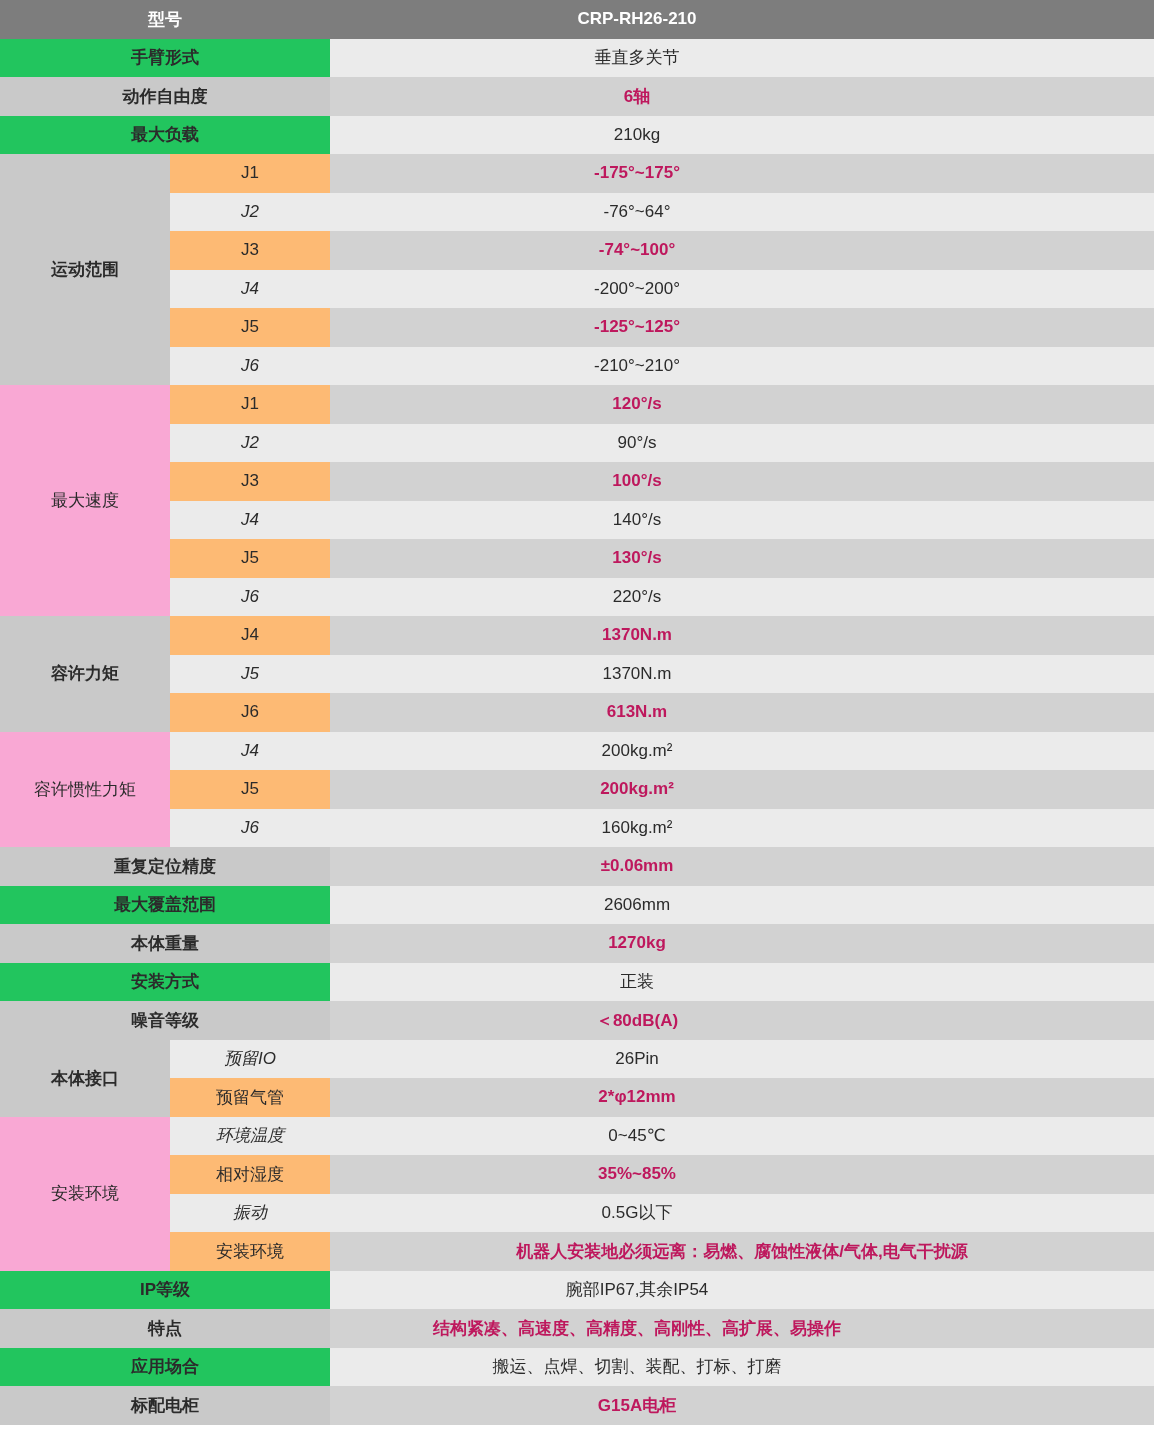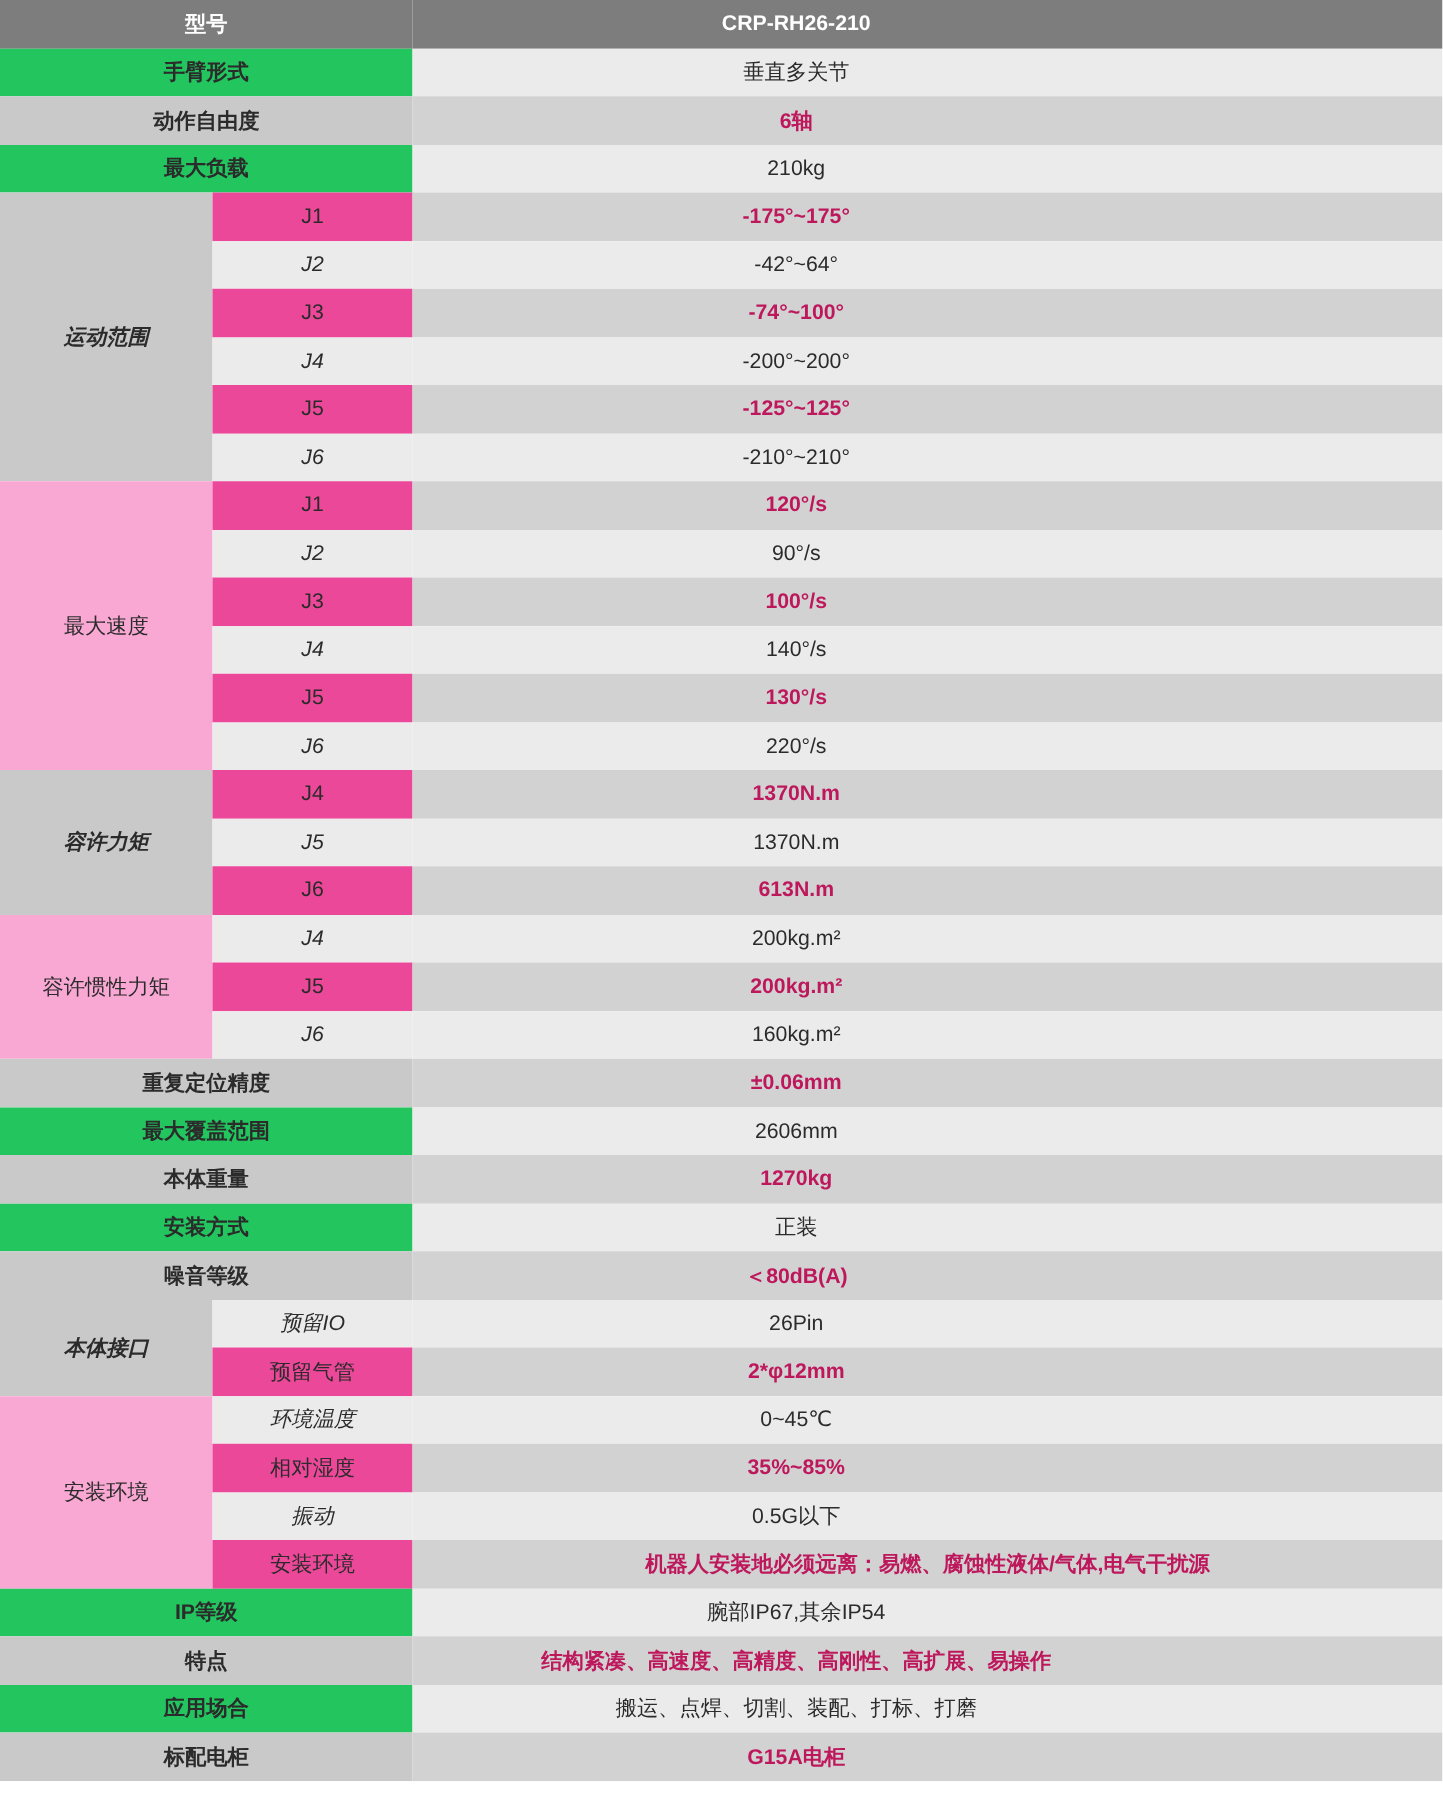--- a/index.html
+++ b/index.html
@@ -45,31 +45,30 @@
     color: #2b2b2b;
     font-weight: bold;
     font-size: 17px;
   }
   
   .grp-dark {
     background: #c9c9c9;
     color: #2b2b2b;
     font-weight: bold;
     font-size: 17px;
-    font-style: italic;
   }
   .grp-light {
     background: #f9a8d4;
     color: #2b2b2b;
     font-weight: normal;
     font-size: 17px;
   }
   
   .sub-dark {
-    background: #ec4899;
+    background: #fdba74;
     color: #2b2b2b;
     font-size: 16px;
   }
   .sub-light {
     background: #ebebeb;
     color: #2b2b2b;
     font-size: 16px;
     font-style: italic;
   }
   
@@ -123,21 +122,21 @@
     </tr>
 
     <tr>
       <td class="grp-dark" rowspan="6">运动范围</td>
       <td class="sub-dark">J1</td>
       <td class="val-dark">-175°~175°</td>
       <td class="val-dark"></td>
     </tr>
     <tr>
       <td class="sub-light">J2</td>
-      <td class="val-light">-42°~64°</td>
+      <td class="val-light">-76°~64°</td>
       <td class="val-light"></td>
     </tr>
     <tr>
       <td class="sub-dark">J3</td>
       <td class="val-dark">-74°~100°</td>
       <td class="val-dark"></td>
     </tr>
     <tr>
       <td class="sub-light">J4</td>
       <td class="val-light">-200°~200°</td>

